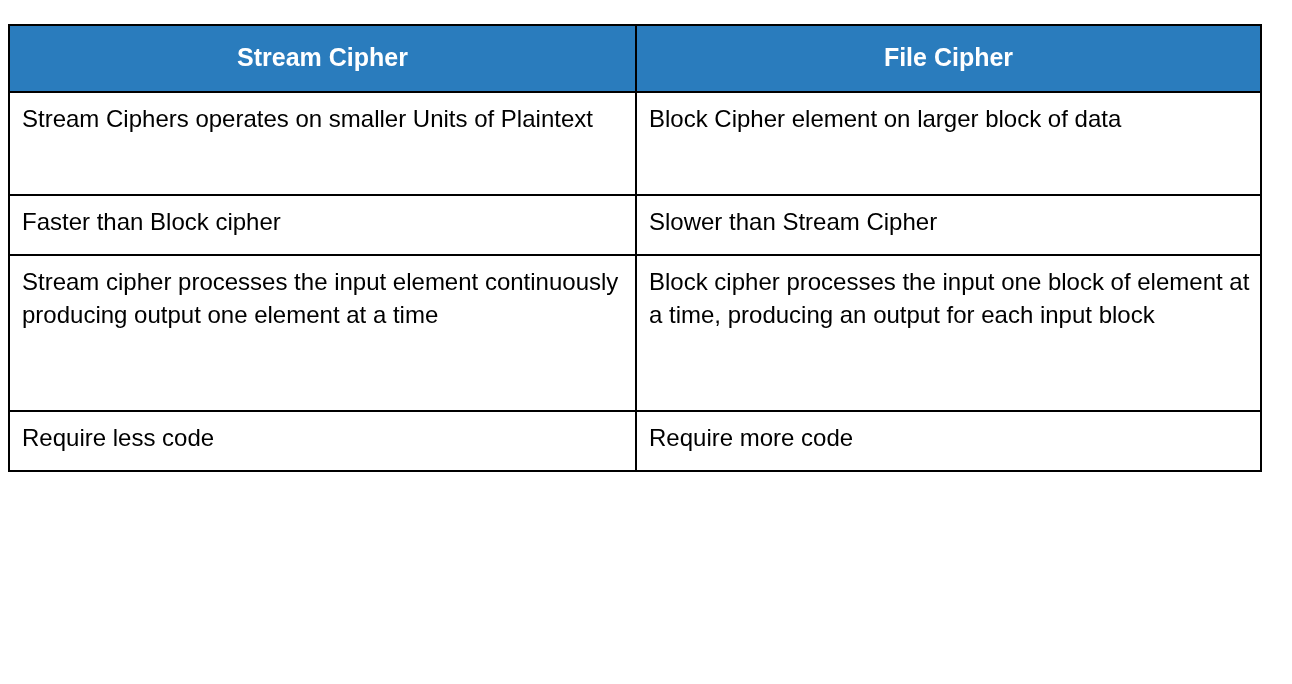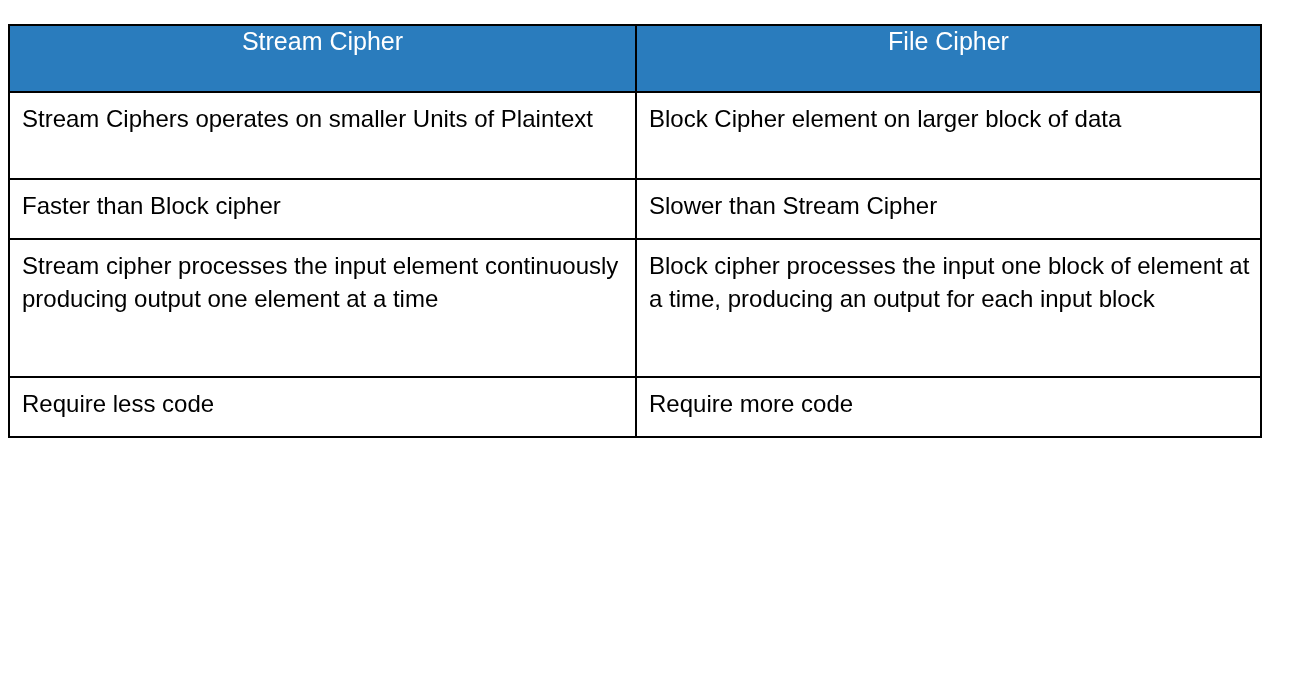--- a/index.html
+++ b/index.html
@@ -30,37 +30,37 @@
   table.cmp col.col-right { width: 625px; }
 
   table.cmp th, table.cmp td {
     border: 2px solid #000000;
     vertical-align: top;
     box-sizing: border-box;
   }
   table.cmp thead th {
     background: #2a7cbd;
     color: #ffffff;
-    font-weight: normal;
+    font-weight: bold;
     font-size: 25px;
     line-height: 30px;
     text-align: center;
     height: 67px;
-    padding: 0 10px;
+    padding: 16px 10px;
   }
   table.cmp tbody td {
     color: #000000;
     font-size: 24px;
     line-height: 33px;
     text-align: left;
     padding: 9px 10px 10px 12px;
   }
-  table.cmp tbody tr.r-tall td { height: 87px; margin-top: 40px; }
+  table.cmp tbody tr.r-tall td { height: 103px; margin-top: 40px; }
   table.cmp tbody tr.r-short td { height: 60px; }
-  table.cmp tbody tr.r-xtall td { height: 138px; }
+  table.cmp tbody tr.r-xtall td { height: 156px; }
   table.cmp tbody tr.r-last td { height: 68px; }
 </style>
 </head>
 <body>
 
 <div id="comparison-table-wrap">
   <table class="cmp">
     <colgroup>
       <col class="col-left">
       <col class="col-right">

